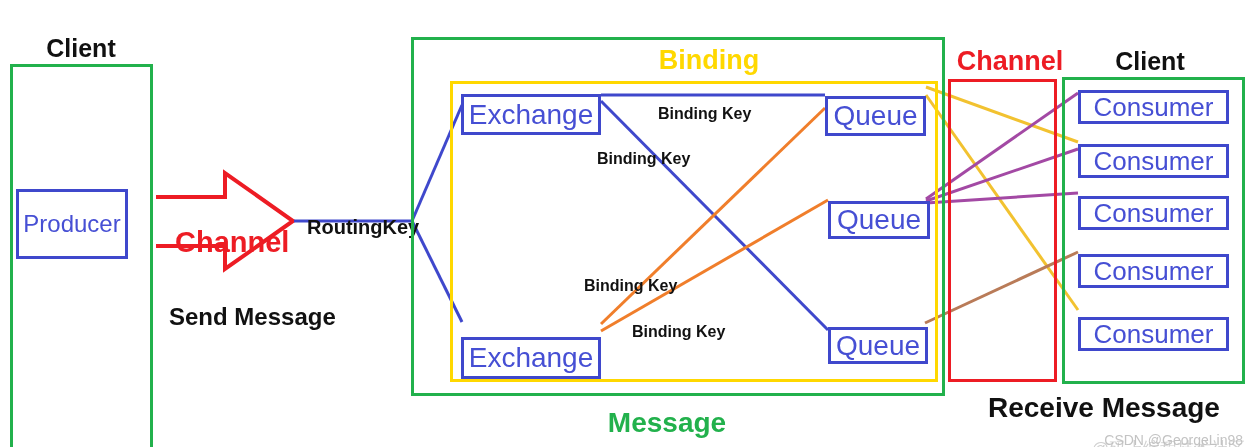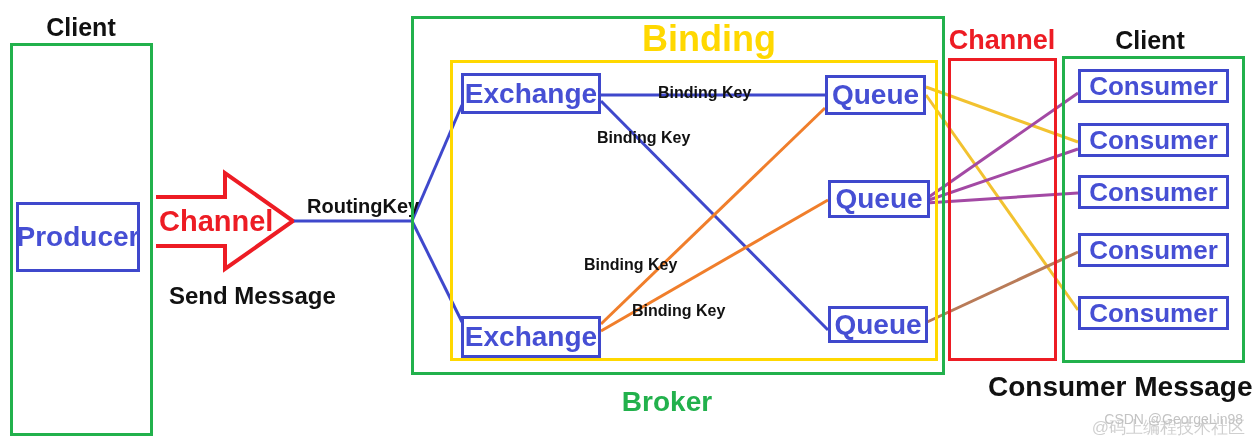--- a/index.html
+++ b/index.html
@@ -3,31 +3,31 @@
 <meta charset="utf-8">
 <style>
   html,body{margin:0;padding:0;background:#ffffff;}
   .stage{
     position:relative;
     width:1259px;height:447px;
     background:#ffffff;
     font-family:"Liberation Sans", sans-serif;
     overflow:hidden;
   }
-  .abs{position:absolute;box-sizing:border-box;}
+  .abs{position:absolute;box-sizing:border-box;margin-top:21px;}
   .label{font-weight:bold;white-space:nowrap;}
   .center{display:flex;align-items:center;justify-content:center;text-align:center;}
   
   .gbox{border:3px solid var(--c-green,#22B14C);}
   .ybox{border:3px solid var(--c-yellow,#FFD800);}
   .rbox{border:3px solid var(--c-red,#ED1C24);}
   .bbox{border:3px solid var(--c-blue,#3F48CC);background:#ffffff;}
-  .bluetext{color:var(--c-blue_text,#464FD4);font-weight:bold;}
+  .bluetext{color:var(--c-blue_text,#464FD4);font-weight:normal;}
   .blacktext{color:var(--c-text_black,#111111);font-weight:bold;}
-  .redtext{color:var(--c-red,#ED1C24);font-weight:bold;}
+  .redtext{color:var(--c-red,#ED1C24);font-weight:bold;padding-left:16px;}
   .greentext{color:var(--c-green,#22B14C);font-weight:bold;}
   .yellowtext{color:var(--c-yellow,#FFD800);font-weight:bold;}
   #edge-layer{position:absolute;left:0;top:0;width:1259px;height:447px;pointer-events:none;}
   .bk{font-size:16px;}
   .watermark{color:var(--c-watermark,#C0C0C0);font-weight:normal;}
 </style>
 </head>
 <body>
 
 <div class="stage">
@@ -44,30 +44,30 @@
       <line x1="926" y1="87" x2="1078" y2="142" stroke="#F2C230" stroke-width="3"></line>
       <line x1="926" y1="95" x2="1078" y2="310" stroke="#F2C230" stroke-width="3"></line>
       <line x1="926" y1="199" x2="1078" y2="93" stroke="#A349A4" stroke-width="3"></line>
       <line x1="926" y1="201" x2="1078" y2="149" stroke="#A349A4" stroke-width="3"></line>
       <line x1="926" y1="203" x2="1078" y2="193" stroke="#A349A4" stroke-width="3"></line>
       <line x1="925" y1="323" x2="1078" y2="252" stroke="#B97B58" stroke-width="3"></line>
     </svg>
 
   <div class="abs label blacktext center" style="left:21px;top:14px;width:120px;height:26px;font-size:25px;">Client</div>
   <div class="abs gbox" style="left:10px;top:43px;width:143px;height:393px;"></div>
-  <div class="abs bbox bluetext center" style="left:16px;top:202px;width:124px;height:70px;font-size:28px;">Producer</div>
+  <div class="abs bbox bluetext center" style="left:16px;top:168px;width:112px;height:70px;font-size:24px;">Producer</div>
 
   <div class="abs label redtext" style="left:159px;top:205px;font-size:29px;">Channel</div>
   <div class="abs label blacktext" style="left:169px;top:282px;font-size:24px;">Send Message</div>
   <div class="abs label blacktext" style="left:307px;top:195px;font-size:20px;">RoutingKey</div>
 
   <div class="abs gbox" style="left:411px;top:16px;width:534px;height:359px;"></div>
-  <div class="abs label yellowtext center" style="left:649px;top:24px;width:120px;height:30px;font-size:36px;text-align:center;">Binding</div>
+  <div class="abs label yellowtext center" style="left:649px;top:24px;width:120px;height:30px;font-size:27px;text-align:center;">Binding</div>
   <div class="abs ybox" style="left:450px;top:60px;width:488px;height:301px;"></div>
-  <div class="abs label greentext center" style="left:608px;top:387px;width:118px;height:30px;font-size:28px;">Broker</div>
+  <div class="abs label greentext center" style="left:608px;top:387px;width:118px;height:30px;font-size:28px;">Message</div>
 
   <div class="abs bbox bluetext center" style="left:461px;top:73px;width:140px;height:41px;font-size:28px;">Exchange</div>
   <div class="abs bbox bluetext center" style="left:461px;top:316px;width:140px;height:42px;font-size:28px;">Exchange</div>
 
   <div class="abs bbox bluetext center" style="left:825px;top:75px;width:101px;height:40px;font-size:28px;">Queue</div>
   <div class="abs bbox bluetext center" style="left:828px;top:180px;width:102px;height:38px;font-size:28px;">Queue</div>
   <div class="abs bbox bluetext center" style="left:828px;top:306px;width:100px;height:37px;font-size:28px;">Queue</div>
 
   <div class="abs label blacktext bk" style="left:658px;top:84px;">Binding Key</div>
   <div class="abs label blacktext bk" style="left:597px;top:129px;">Binding Key</div>
@@ -79,20 +79,20 @@
 
   <div class="abs label blacktext center" style="left:1090px;top:26px;width:120px;height:28px;font-size:25px;">Client</div>
   <div class="abs gbox" style="left:1062px;top:56px;width:183px;height:307px;"></div>
 
   <div class="abs bbox bluetext center" style="left:1078px;top:69px;width:151px;height:34px;font-size:26px;">Consumer</div>
   <div class="abs bbox bluetext center" style="left:1078px;top:123px;width:151px;height:34px;font-size:26px;">Consumer</div>
   <div class="abs bbox bluetext center" style="left:1078px;top:175px;width:151px;height:34px;font-size:26px;">Consumer</div>
   <div class="abs bbox bluetext center" style="left:1078px;top:233px;width:151px;height:34px;font-size:26px;">Consumer</div>
   <div class="abs bbox bluetext center" style="left:1078px;top:296px;width:151px;height:34px;font-size:26px;">Consumer</div>
 
-  <div class="abs label blacktext" style="left:988px;top:371px;font-size:28px;">Consumer Message</div>
+  <div class="abs label blacktext" style="left:988px;top:371px;font-size:28px;">Receive Message</div>
 
   <div class="abs" style="right:4px;bottom:4px;width:270px;height:34px;">
     <span class="abs watermark" style="right:12px;top:2px;font-size:14px;white-space:nowrap;opacity:.95;">CSDN @GeorgeLin98</span>
     <span class="abs watermark" style="right:10px;top:7px;font-size:17px;white-space:nowrap;opacity:.75;">@码上编程技术社区</span>
   </div>
 
 </div>
 
 </body></html>

